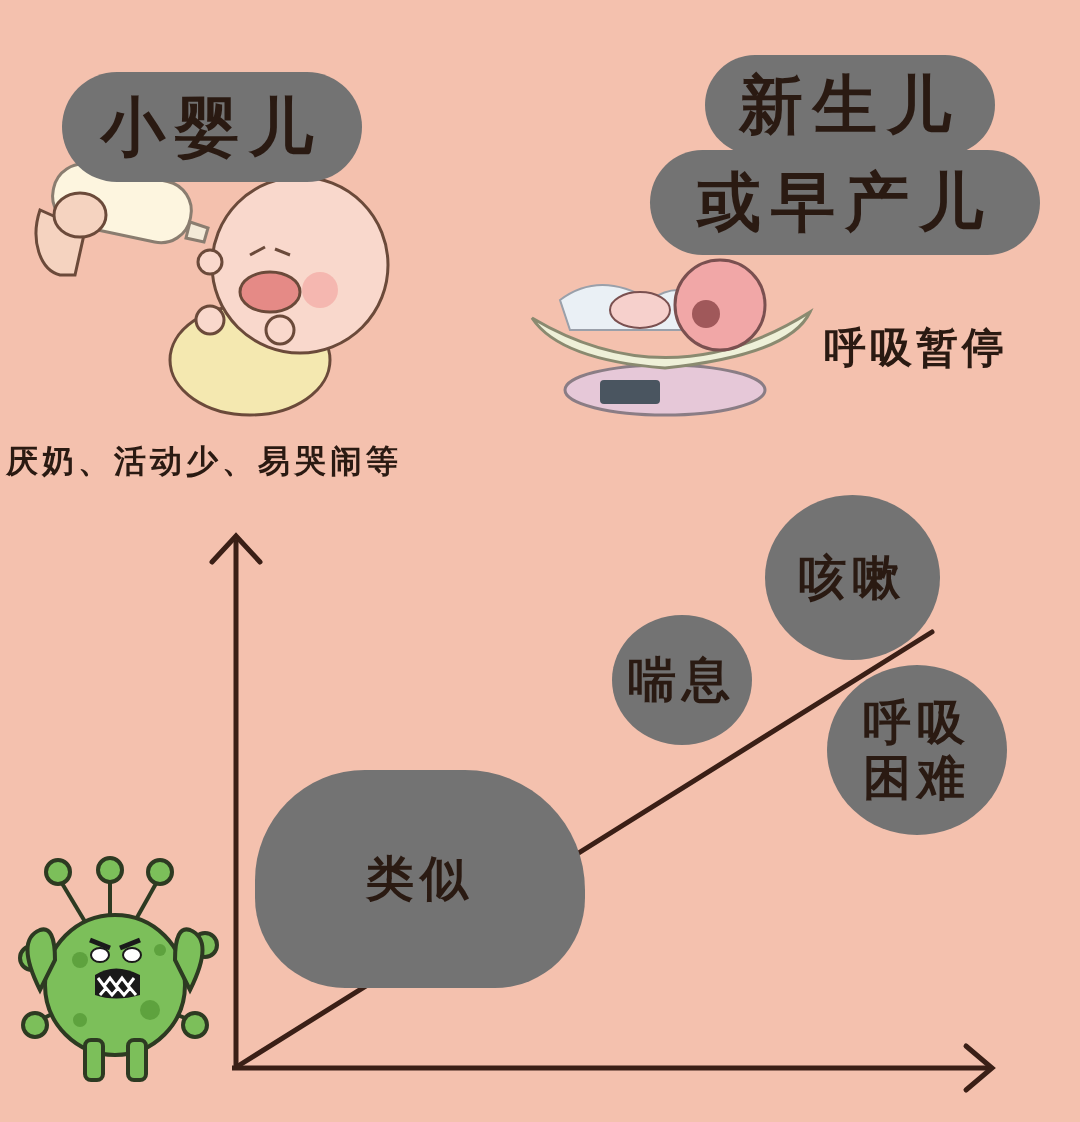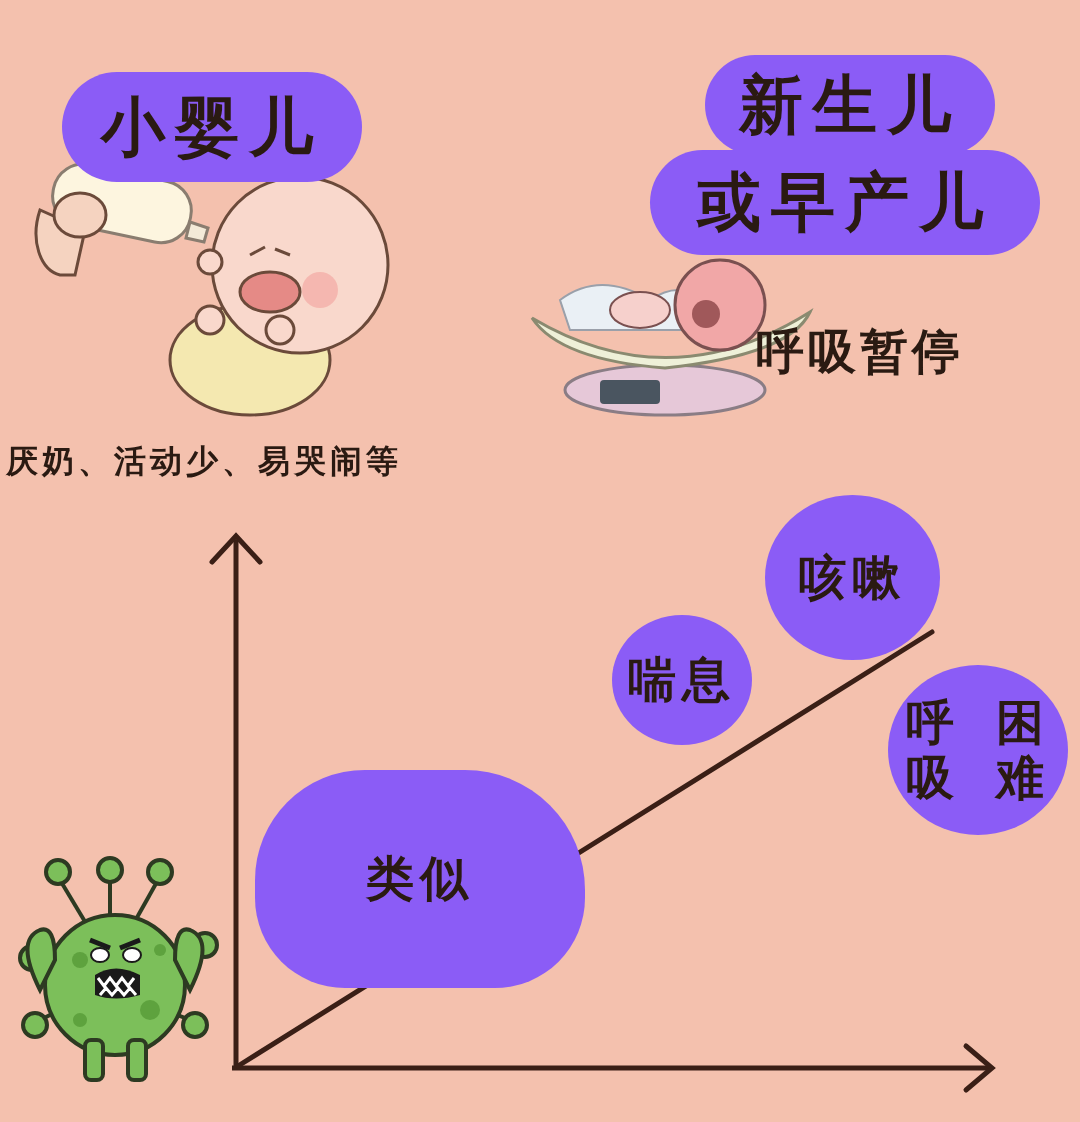--- a/index.html
+++ b/index.html
@@ -1,21 +1,21 @@
 <!DOCTYPE html>
 <html><head>
 <meta charset="utf-8">
 <style>
   html,body{margin:0;padding:0;}
   body{width:1080px;height:1122px;background:#f4c1ae;position:relative;overflow:hidden;
        font-family:"DejaVu Sans","Liberation Sans",sans-serif;color:#2a1a12;}
-  .bubble{position:absolute;background:#8b5cf6;display:flex;align-items:center;justify-content:center;
+  .bubble{position:absolute;background:#737373;display:flex;align-items:center;justify-content:center;
           text-align:center;font-weight:bold;color:#2a1a12;}
   .pill{border-radius:60px;}
-  .circle{border-radius:50%;flex-direction:row;line-height:1.15;text-align:center;}
+  .circle{border-radius:50%;flex-direction:column;line-height:1.15;text-align:center;}
   .big{font-size:64px;letter-spacing:10px;}
   .mid{font-size:48px;letter-spacing:6px;}
   .txt{position:absolute;font-weight:bold;white-space:nowrap;}
   svg{position:absolute;left:0;top:0;}
 </style>
 </head>
 <body>
 
 <svg width="1080" height="1122">
 
@@ -97,27 +97,27 @@
   <span>小婴儿</span>
 </div>
 <div class="txt" style="left:6px;top:440px;font-size:32px;letter-spacing:4px;">厌奶、活动少、易哭闹等</div>
 
 <div class="bubble pill big" style="left:705px;top:55px;width:290px;height:100px;justify-content:center;">
   <span>新生儿</span>
 </div>
 <div class="bubble pill big" style="left:650px;top:150px;width:390px;height:105px;align-items:center;">
   <span>或早产儿</span>
 </div>
-<div class="txt" style="left:756px;top:320px;font-size:48px;letter-spacing:4px;">呼吸暂停</div>
+<div class="txt" style="left:824px;top:320px;font-size:42px;letter-spacing:4px;">呼吸暂停</div>
 
 <div class="bubble circle mid" style="left:255px;top:770px;width:330px;height:218px;border-radius:110px 120px 90px 90px;">
   <span>类似</span>
 </div>
 <div class="bubble circle mid" style="left:612px;top:615px;width:140px;height:130px;">
   <span>喘息</span>
 </div>
 <div class="bubble circle mid" style="left:765px;top:495px;width:175px;height:165px;">
   <span>咳嗽</span>
 </div>
-<div class="bubble circle mid" style="left:888px;top:665px;width:180px;height:170px;">
+<div class="bubble circle mid" style="left:827px;top:665px;width:180px;height:170px;">
   <span>呼吸</span>
   <span>困难</span>
 </div>
 
 </body></html>

